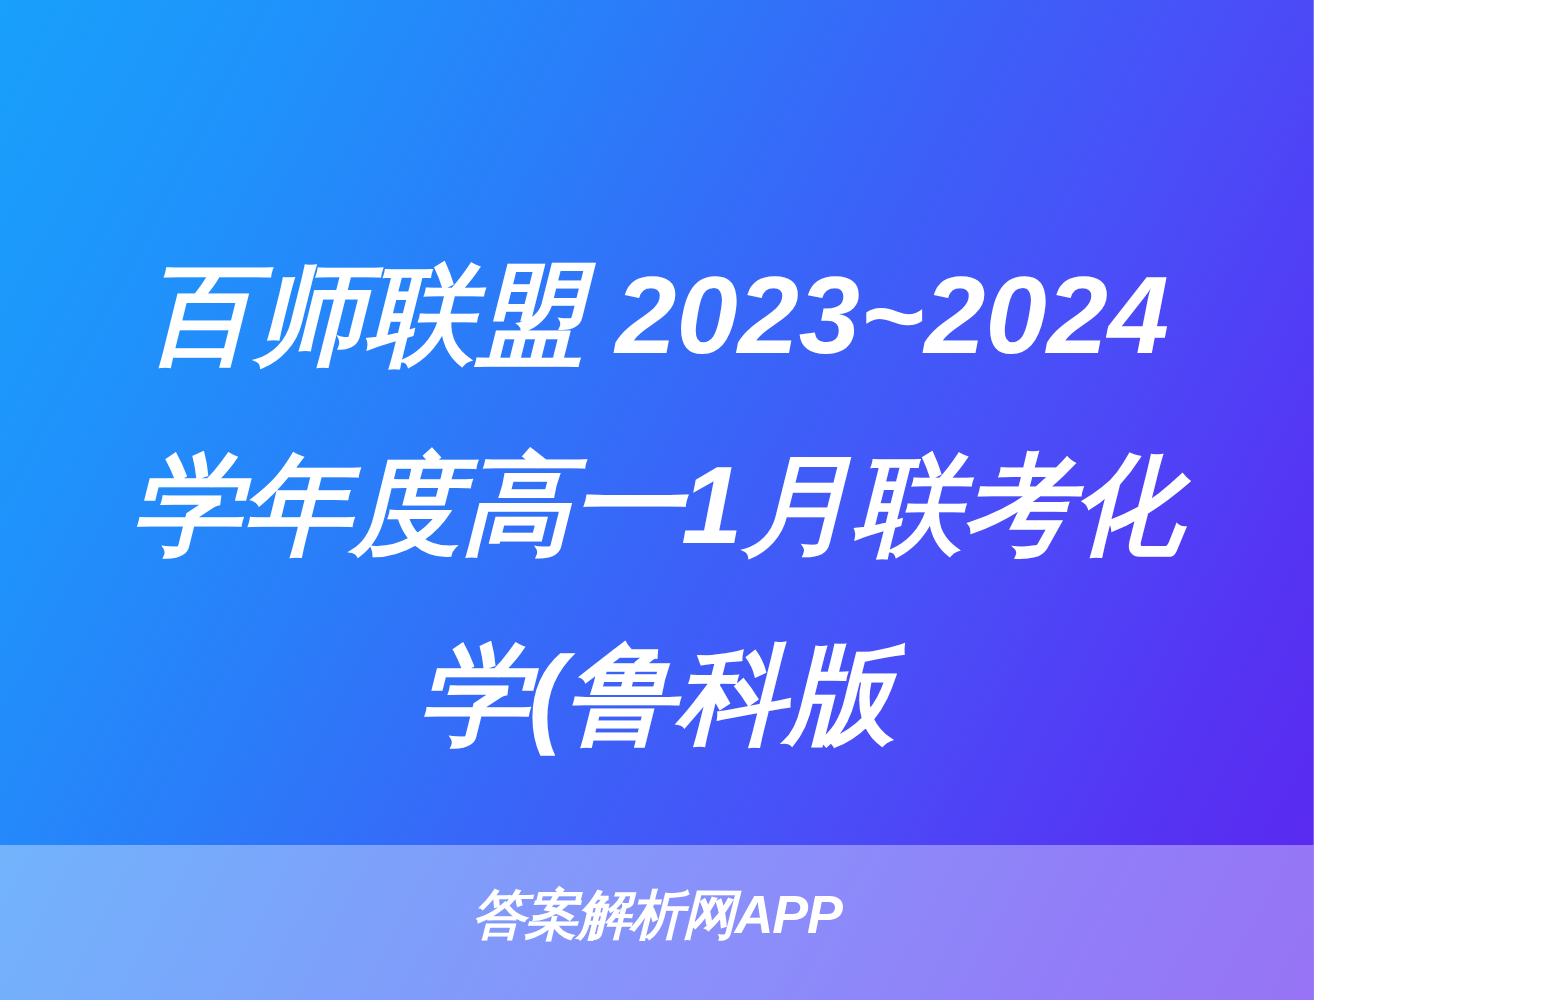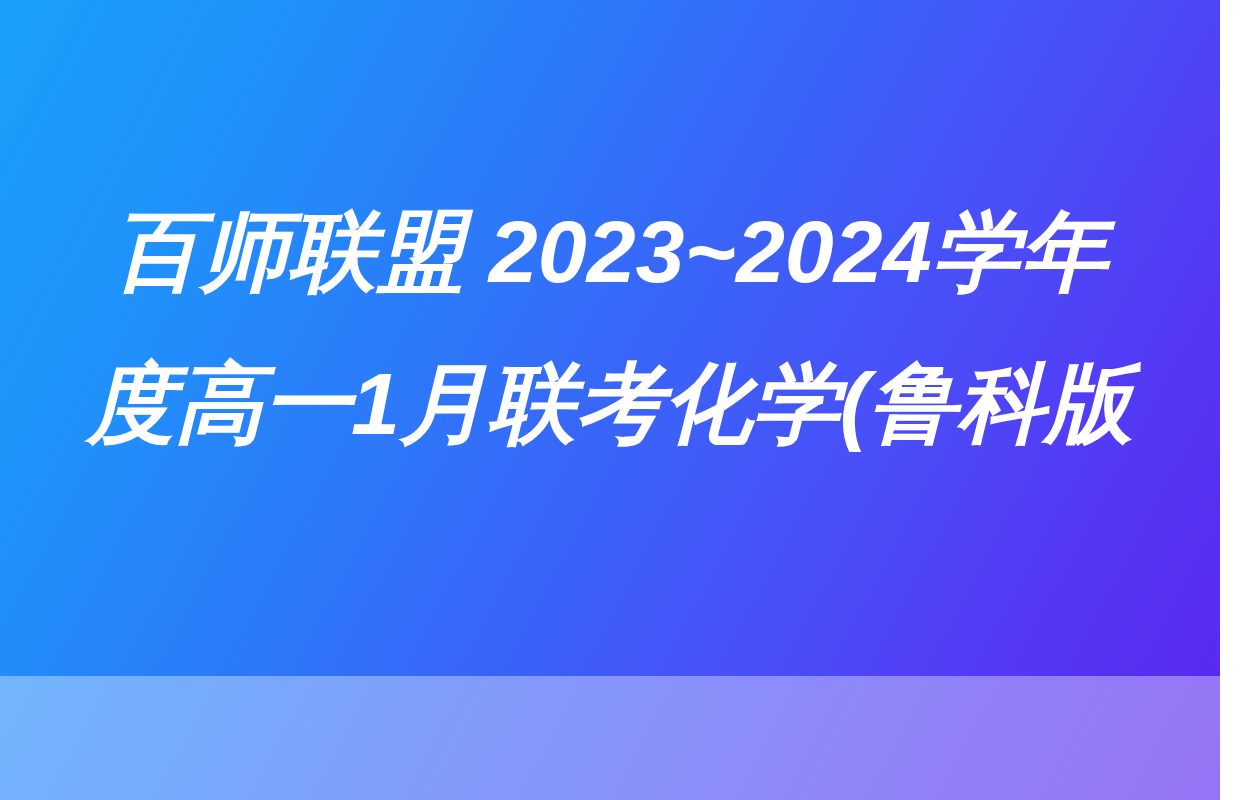--- a/index.html
+++ b/index.html
@@ -3,21 +3,21 @@
 <meta charset="utf-8">
 <style>
   html, body {
     margin: 0;
     padding: 0;
     background: #ffffff;
   }
 
   #app-card {
     position: relative;
-    width: 1220px;
+    width: 1051px;
     height: 800px;
     overflow: hidden;
     font-family: "Liberation Sans", "DejaVu Sans", sans-serif;
     
     background: linear-gradient(118deg,
         #18a0fb 0%,
         #1f93fb 16%,
         #2a7df9 34%,
         #3a63f8 52%,
         #4a4ef8 68%,
@@ -82,14 +82,17 @@
 <body>
 
 <div id="app-card">
 
   <div id="footer-band"></div>
 
   <div id="title-block">
     <h1 id="title-text">百师联盟 2023~2024学年度高一1月联考化学(鲁科版</h1>
   </div>
 
+  <div id="watermark">
+    <span id="watermark-text">答案解析网APP</span>
+  </div>
 
 </div>
 
 </body></html>

